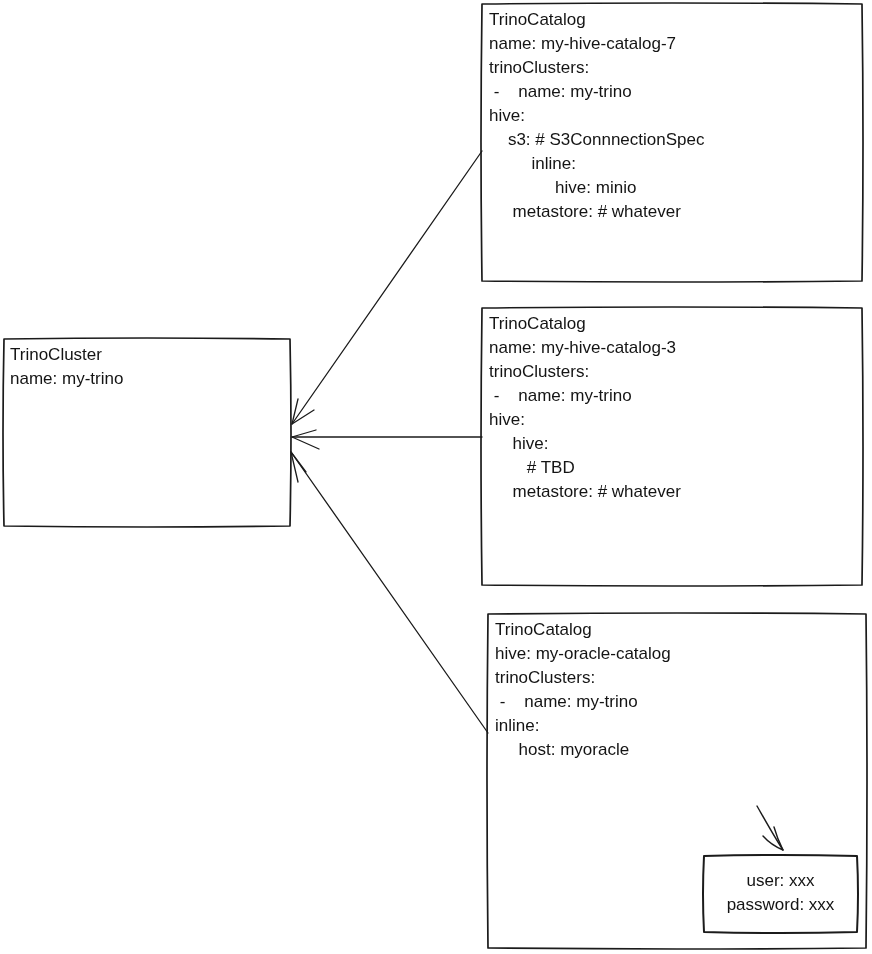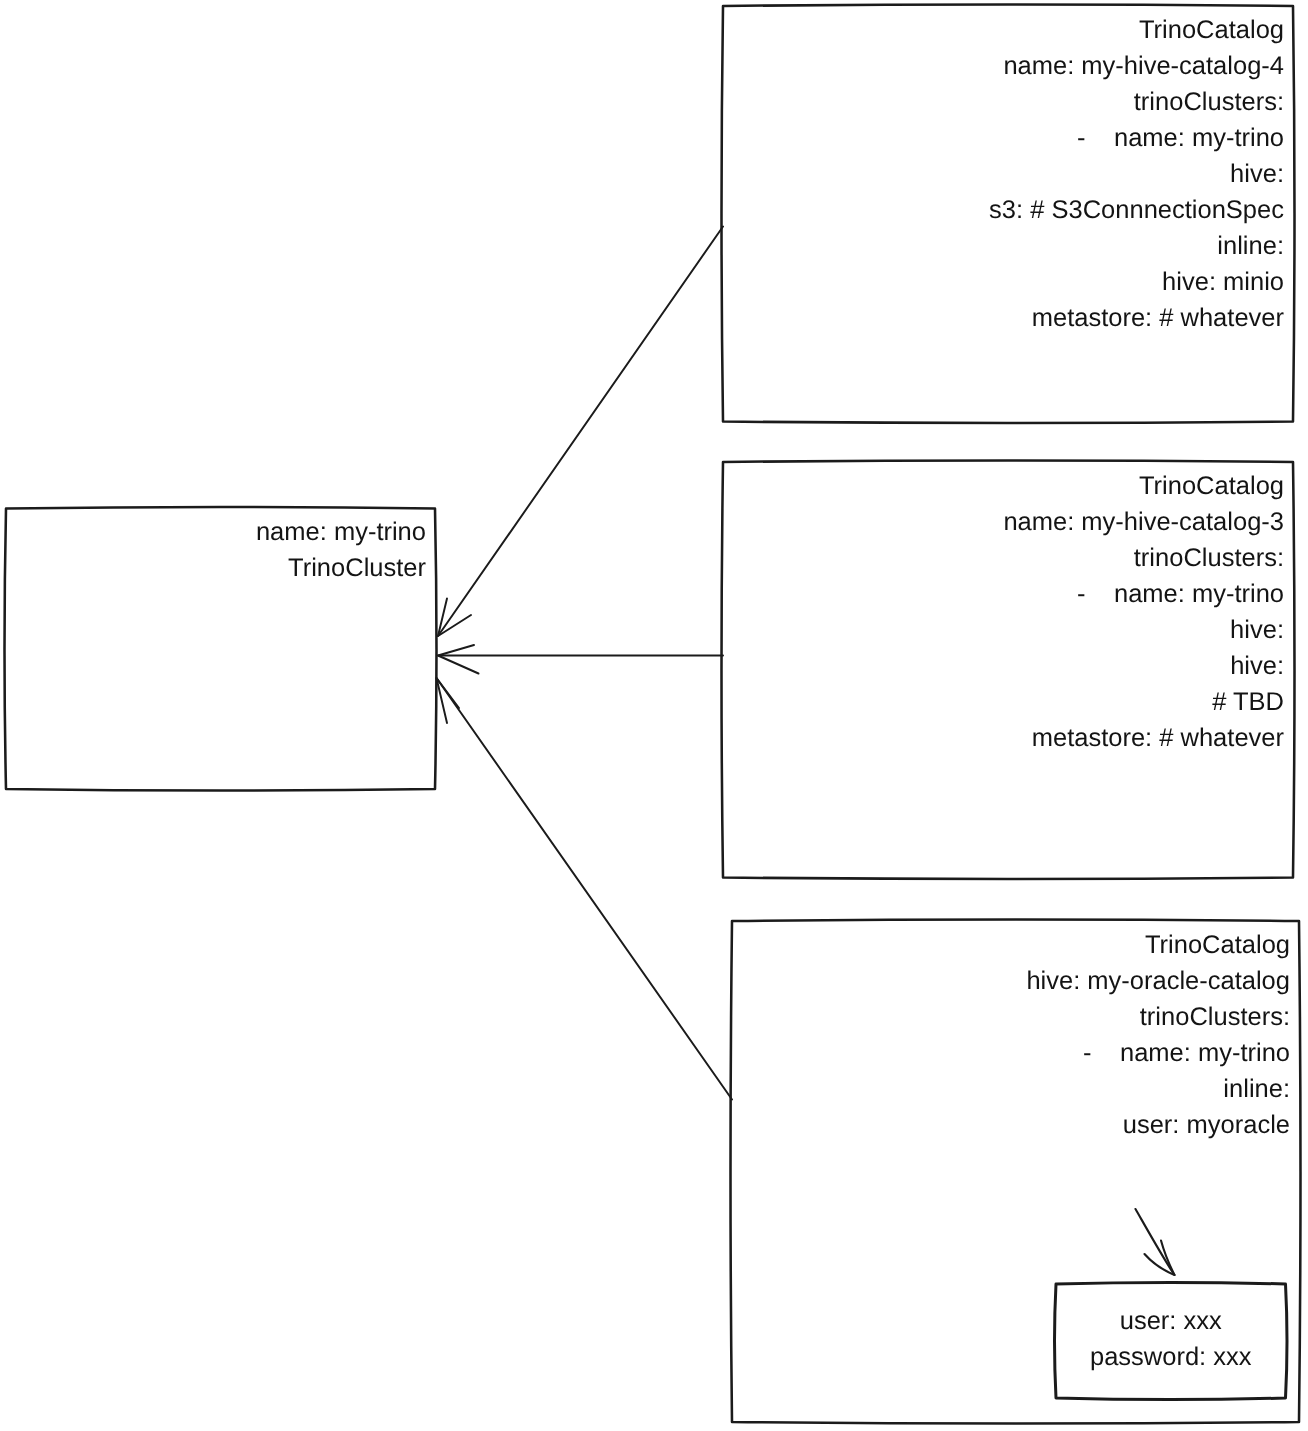--- a/index.html
+++ b/index.html
@@ -23,21 +23,20 @@
     left: 0;
     top: 0;
     width: 872px;
     height: 954px;
     pointer-events: none;
   }
   .box {
     position: absolute;
     padding: 5px 7px;
     box-sizing: border-box;
-    text-align: right;
   }
   .line {
     white-space: pre;
     height: 24px;
   }
   #box-catalog1 { left: 482px; top: 3px;   width: 381px; height: 279px; }
   #box-catalog2 { left: 482px; top: 307px; width: 381px; height: 279px; }
   #box-catalog3 { left: 488px; top: 613px; width: 379px; height: 336px; }
   #box-cluster  { left: 3px;   top: 338px; width: 288px; height: 189px; }
   #box-secret   { left: 703px; top: 855px; width: 155px; height: 66px;
@@ -71,27 +70,27 @@
       <path d="M291,452 L306,472 M291,452 L298,482"></path>
     </g>
 
     <g stroke-width="1.4">
       <path d="M757,806 C765,820 775,838 783,850"></path>
       <path d="M783,850 Q771,845 763,836 M783,850 Q777,838 774,827"></path>
     </g>
   </svg>
 
   <div class="box" id="box-cluster">
+    <div class="line">TrinoCluster</div>
     <div class="line">name: my-trino</div>
-    <div class="line">TrinoCluster</div>
   </div>
 
   <div class="box" id="box-catalog1">
     <div class="line">TrinoCatalog</div>
-    <div class="line">name: my-hive-catalog-4</div>
+    <div class="line">name: my-hive-catalog-7</div>
     <div class="line">trinoClusters:</div>
     <div class="line"> -    name: my-trino</div>
     <div class="line">hive:</div>
     <div class="line">    s3: # S3ConnnectionSpec</div>
     <div class="line">         inline:</div>
     <div class="line">              hive: minio</div>
     <div class="line">     metastore: # whatever</div>
   </div>
 
   <div class="box" id="box-catalog2">
@@ -104,21 +103,21 @@
     <div class="line">        # TBD</div>
     <div class="line">     metastore: # whatever</div>
   </div>
 
   <div class="box" id="box-catalog3">
     <div class="line">TrinoCatalog</div>
     <div class="line">hive: my-oracle-catalog</div>
     <div class="line">trinoClusters:</div>
     <div class="line"> -    name: my-trino</div>
     <div class="line">inline:</div>
-    <div class="line">     user: myoracle</div>
+    <div class="line">     host: myoracle</div>
   </div>
 
   <div class="box" id="box-secret">
     <div class="line">user: xxx</div>
     <div class="line">password: xxx</div>
   </div>
 
 </div>
 
 </body></html>

